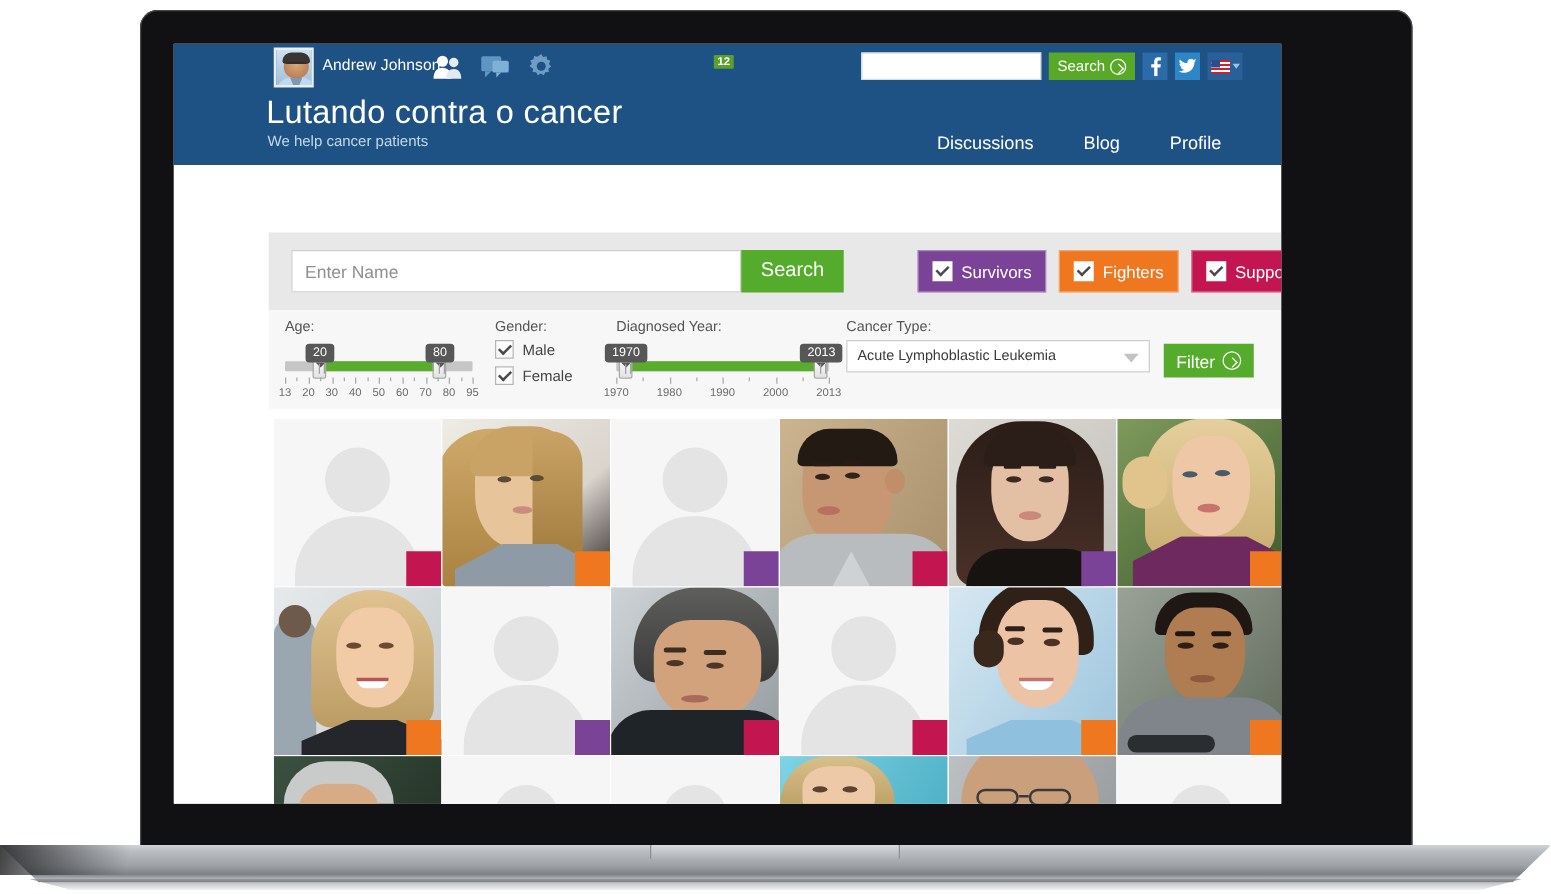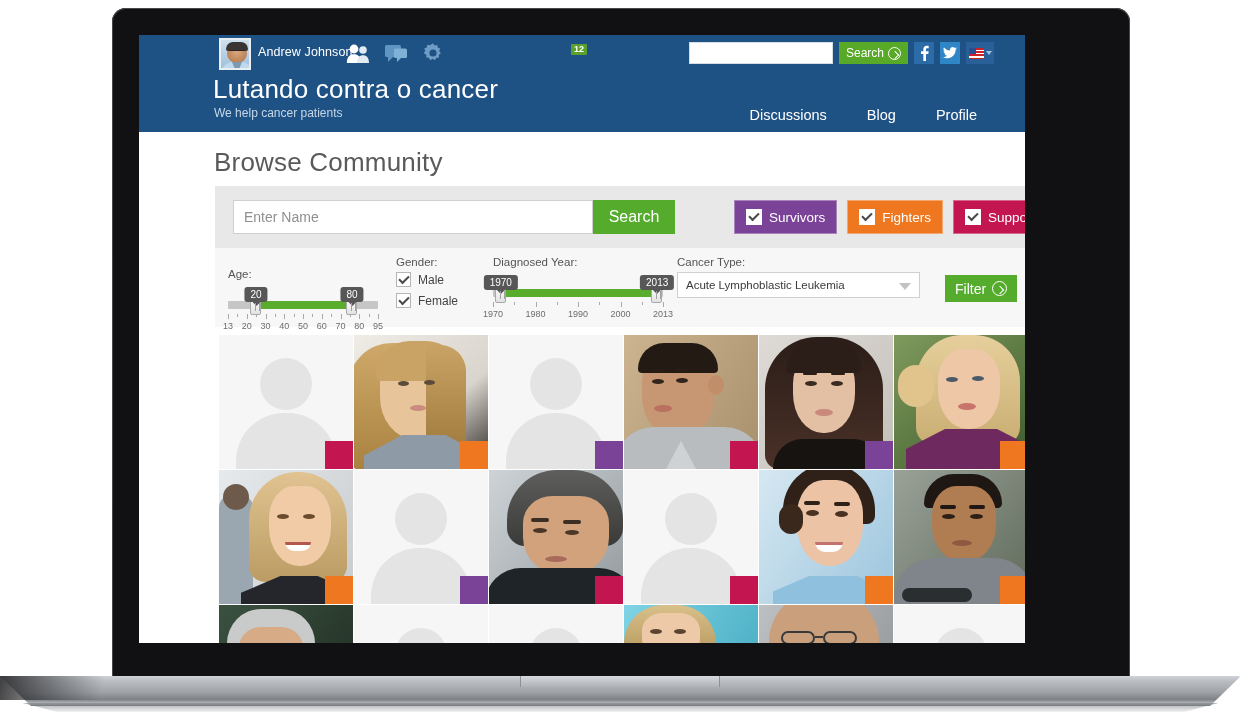--- a/index.html
+++ b/index.html
@@ -163,21 +163,21 @@
     transform:rotate(-45deg) translate(1px,-1px);
   }
 
   .filter-panel {
     position:absolute; left:76px; top:116px; width:810px; height:79px;
     background:#f7f7f7;
   }
   .fgroup { position:absolute; }
   .fgroup .flabel { font-size:11.5px; color:#555; margin-bottom:4px; display:block; }
 
-  .g-age { left:13px; top:8px; width:150px;margin-top:12px; }
+  .g-age { left:13px; top:8px; width:150px; }
   .g-gender { left:181px; top:8px; width:95px; }
   .g-year { left:278px; top:8px; width:170px; }
   .g-type { left:462px; top:8px; width:340px; }
 
   .slider { position:relative; height:30px; }
   .track { position:absolute; left:0; top:17px; width:100%; height:8px; background:#c6c6c6; border-radius:1px; }
   .fill { position:absolute; top:17px; height:8px; background:#5aad2c; }
   .handle {
     position:absolute; top:14px; width:11px; height:17px;
     background: linear-gradient(#fdfdfd,#e2e2e2);
@@ -216,21 +216,21 @@
   .type-select {
     position:relative; width:243px; height:26px; background:#fff; border:1px solid #cfcfcf;
     display:flex; align-items:center; padding:0 8px; cursor:pointer;
   }
   .type-select .val { font-size:11.5px; color:#3a3a3a; }
   .type-select .arr {
     position:absolute; right:8px; top:10px;
     width:0;height:0;border-left:6px solid transparent;border-right:6px solid transparent;border-top:7px solid #c2c2c2;
   }
   .filter-btn {
-    position:absolute; left:268px; top:19px; height:27px; background:#55ac2c; color:#fff;
+    position:absolute; left:254px; top:19px; height:27px; background:#55ac2c; color:#fff;
     border:none; font-size:14px; padding:0 10px; display:flex; align-items:center; gap:6px;
     cursor:pointer; font-family:"Liberation Sans",sans-serif;
   }
   .filter-btn .circle-arrow { width:15px; height:15px; }
   .filter-btn .circle-arrow::after { left:3.5px; top:5px; }
 
   
   .grid {
     position:absolute; left:80px; top:203px; width:806px; height:310px;
     display:grid; grid-template-columns: repeat(6, 134px); grid-auto-rows:134px;
@@ -332,21 +332,20 @@
 
       <div class="nav-tabs">
         <div class="nav-tab">Discussions</div>
         <div class="nav-tab">Blog</div>
         <div class="nav-tab">Profile</div>
       </div>
     </div>
 
     <div class="page-body">
 
-      <div class="page-title">Browse Community</div>
 
       <div class="search-panel">
         <input class="name-input" type="text" placeholder="Enter Name" style="">
         <button class="name-search-btn">Search</button>
 
         <div class="role-chips">
           <div class="chip" id="chip0" style="background: rgb(123, 67, 151);">
             <span class="cbx"></span>
             <span>Survivors</span>
           </div>

